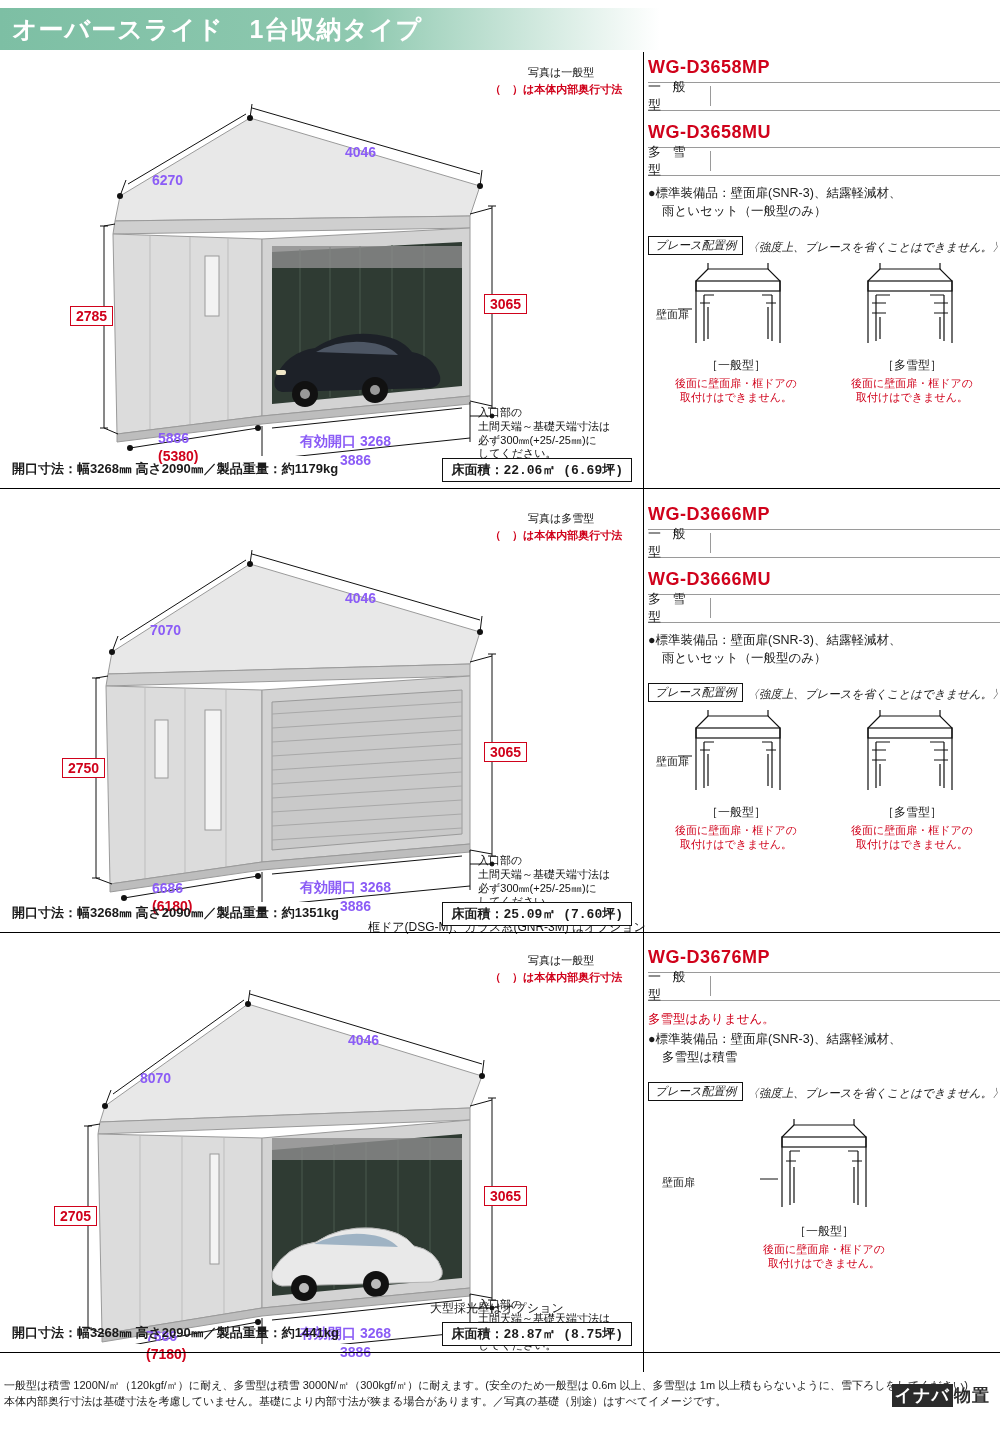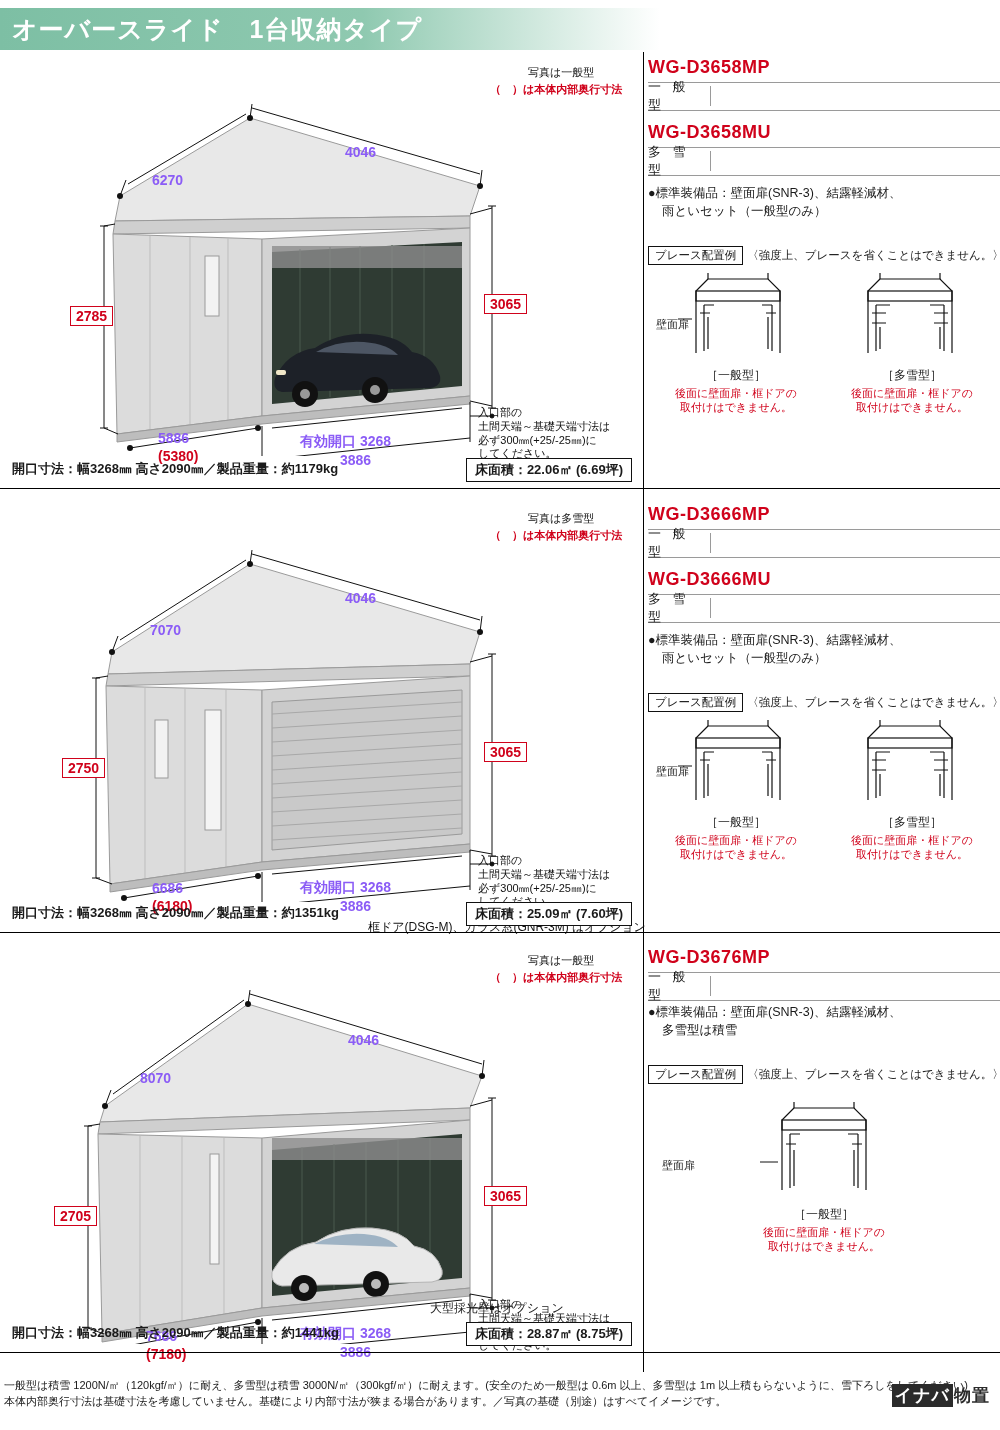--- a/index.html
+++ b/index.html
@@ -46,39 +46,40 @@
   
   .spec-row {
     position:absolute; left:0; width:640px; height:26px;
     display:flex; align-items:center; font-size:13px; font-weight:bold;
   }
   .spec-left { padding-left:12px;text-align:right; }
   .area-box {
     position:absolute; right:8px; top:2px;
     border:1px solid #111; padding:2px 8px; font-size:13px; font-weight:bold;
     background:#fff;
+    font-family:Liberation Mono, monospace;
   }
 
   
   .model-name {
     font-size:18px; font-weight:bold; color:#d0021b; letter-spacing:0.5px;
     margin:0; line-height:1.1;
   }
   .type-row {
     display:flex; align-items:center; border-bottom:1px solid #9a9a9a;
     height:28px; font-size:13px;
   }
   .type-row .tlabel { width:62px; letter-spacing:4px; }
   .type-row .tsep { width:1px; height:20px; background:#9a9a9a; }
   .rule { height:1px; background:#9a9a9a; }
   .bullet-txt { font-size:12.5px; line-height:1.45; margin-top:8px; }
   .bullet-txt .ind { padding-left:14px; display:block; }
   .warn-red { color:#d0021b; font-size:12.5px; }
 
-  .brace-head { display:flex; align-items:center; margin-top:26px; }
+  .brace-head { display:flex; align-items:flex-end; margin-top:16px;font-style:italic; }
   .brace-tag {
     border:1px solid #111; font-size:11.5px; padding:1px 6px; white-space:nowrap;
   }
   .brace-note { font-size:11.5px; margin-left:4px; white-space:nowrap; }
 
   .brace-area { position:relative; margin-top:6px; }
   .brace-cap { text-align:center; font-size:12px; margin-top:4px; }
   .brace-warn { text-align:center; font-size:11px; color:#d0021b; line-height:1.3; margin-top:2px; }
   .wall-door-lbl { position:absolute; font-size:11px; white-space:nowrap; }
 
@@ -529,20 +530,21 @@
   </div>
 
   <div class="right-col" style="top:948px;">
     <div class="model-name">WG-D3676MP</div>
     <div class="rule" style="margin-top:4px;"></div>
     <div class="type-row">
       <span class="tlabel">一 般 型</span>
       <span class="tsep"></span>
     </div>
 
+    <div class="warn-red" style="margin-top:10px;">多雪型はありません。</div>
 
     <div class="bullet-txt" style="margin-top:2px;">
       <span>●標準装備品：壁面扉(SNR-3)、結露軽減材、</span>
       <span class="ind">多雪型は積雪</span>
     </div>
 
     <div class="brace-head">
       <span class="brace-tag">ブレース配置例</span>
       <span class="brace-note">〈強度上、ブレースを省くことはできません。〉</span>
     </div>

